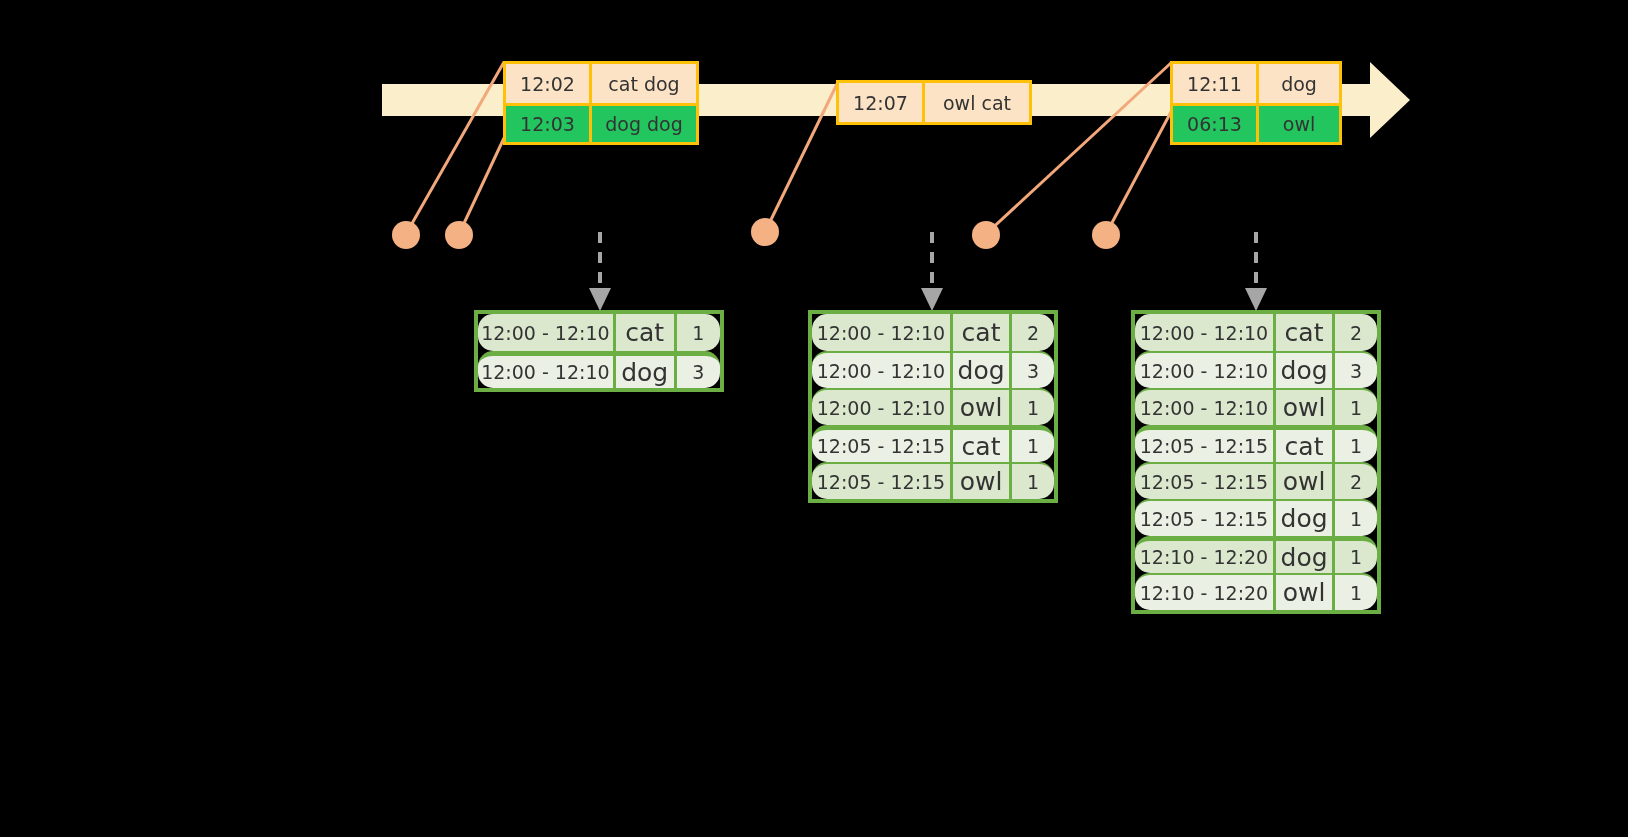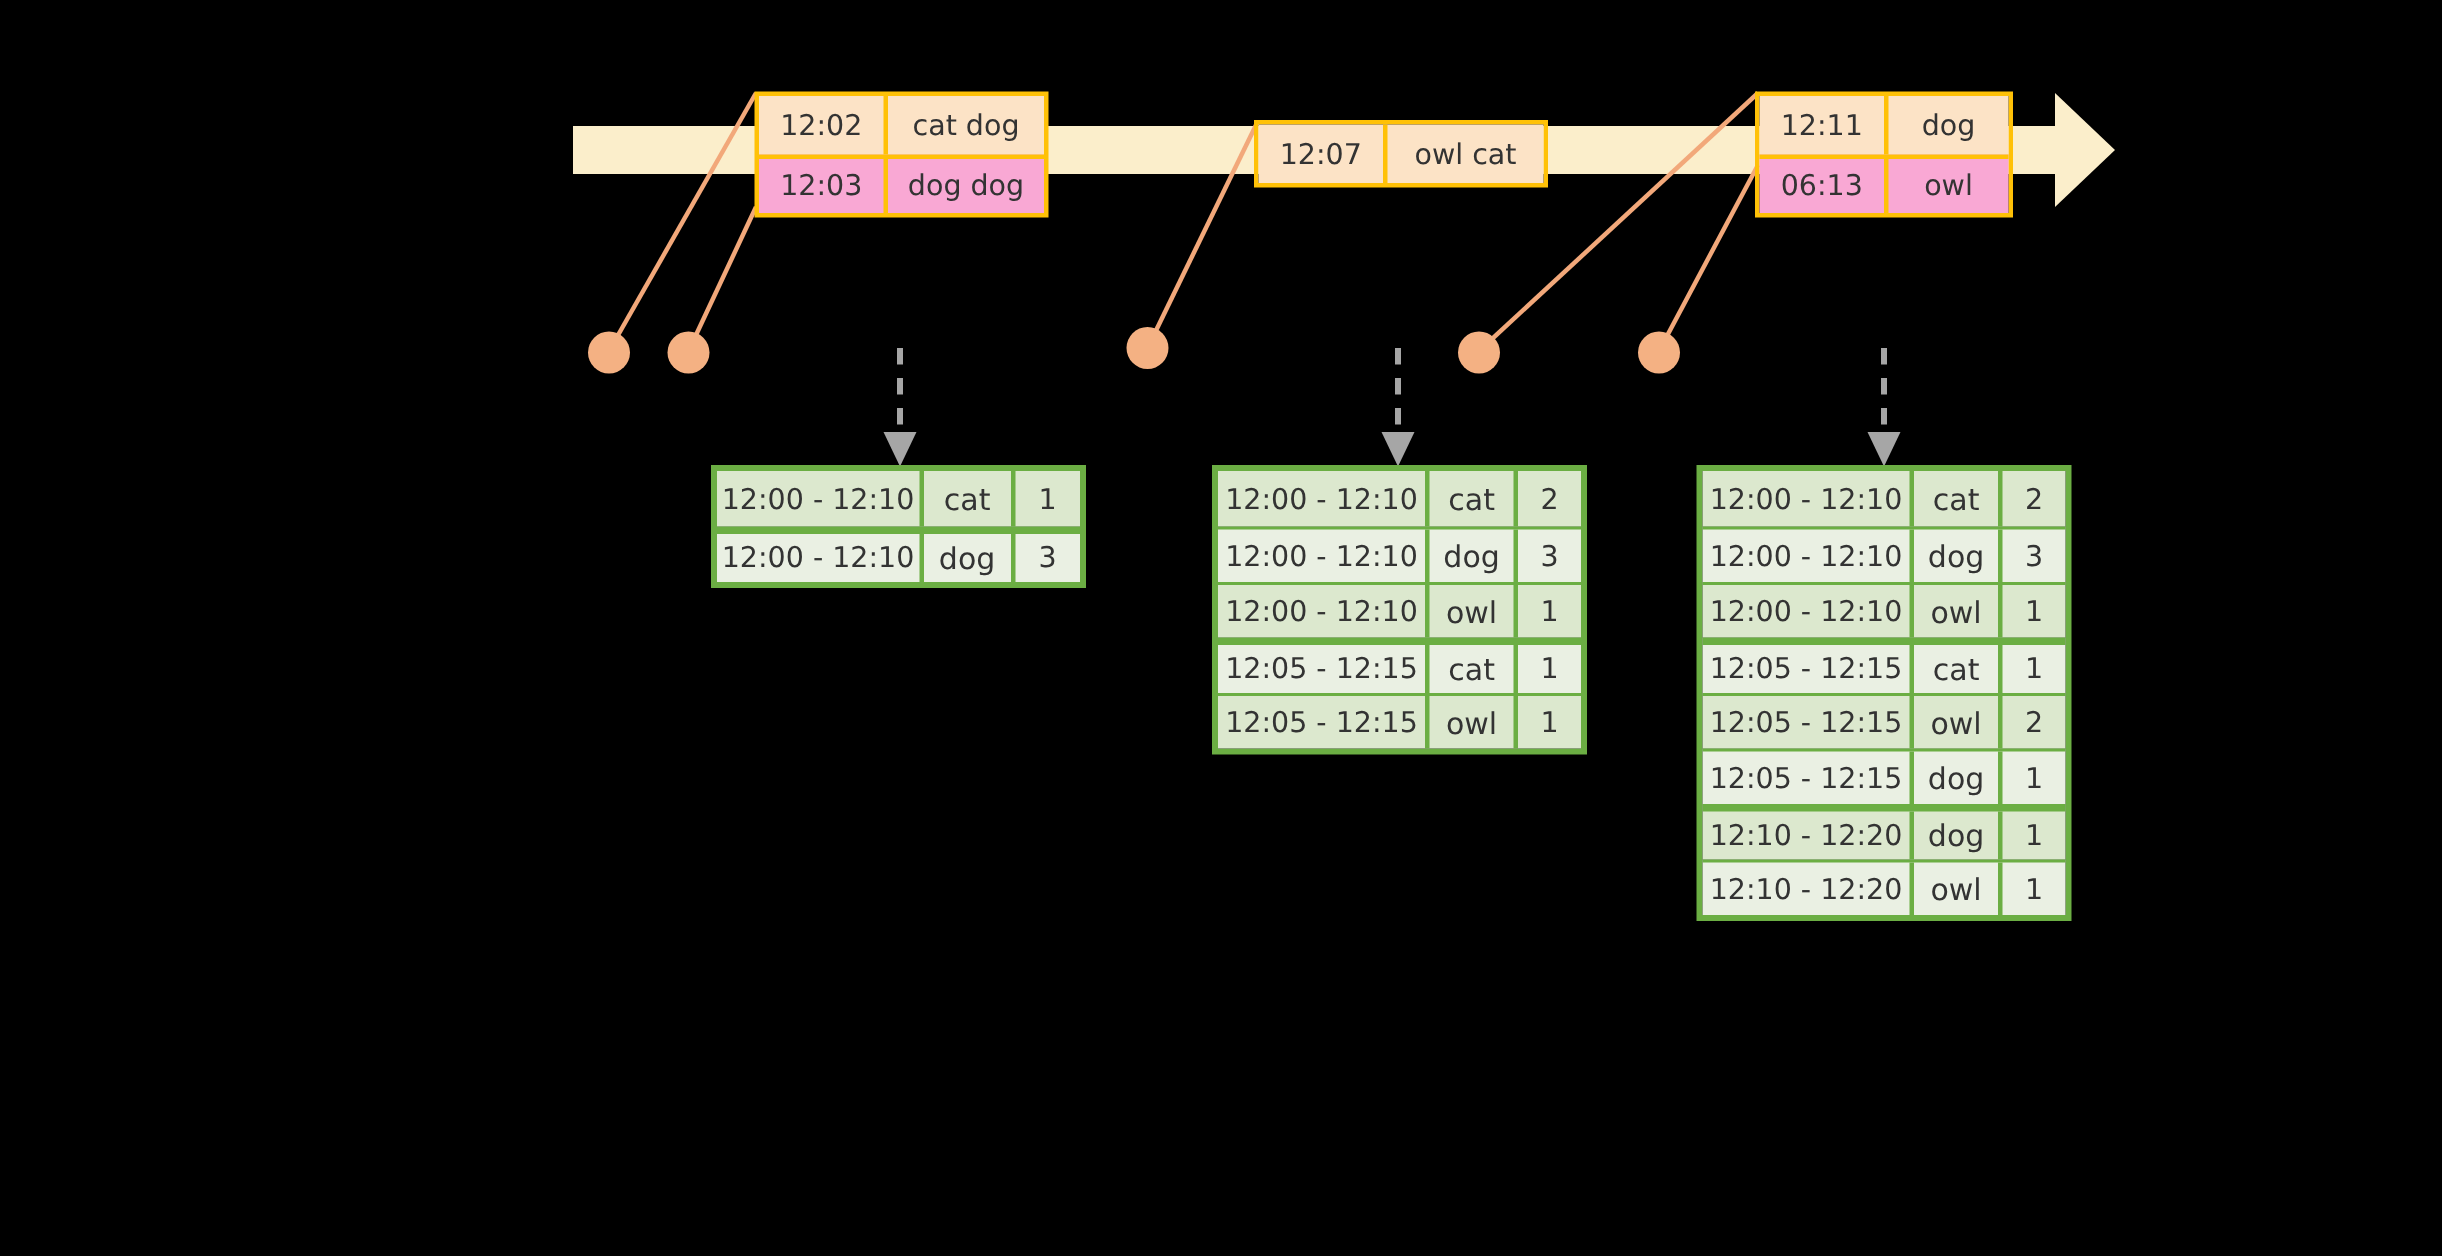--- a/index.html
+++ b/index.html
@@ -6,37 +6,37 @@
   body{width:1628px;height:837px;position:relative;overflow:hidden;
        font-family:"DejaVu Sans","Liberation Sans",sans-serif;}
   #stage{position:absolute;left:0;top:0;width:1391px;height:837px;}
   svg.layer{position:absolute;left:0;top:0;width:1628px;height:837px;pointer-events:none;}
 
   
   .evt-group{position:absolute;border:3px solid #FFC107;box-sizing:border-box;}
   .evt-row{display:flex;height:39px;box-sizing:border-box;}
   .evt-row + .evt-row{border-top:3px solid #FFC107;}
   .evt-row.odd{background:#FCE3C6;}
-  .evt-row.even{background:#f9a8d4;}
+  .evt-row.even{background:#22c55e;}
   .evt-time{width:86px;display:flex;align-items:center;justify-content:center;
             font-size:19px;color:#333;border-right:3px solid #FFC107;box-sizing:border-box;}
   .evt-words{flex:1;display:flex;align-items:center;justify-content:center;
              font-size:19px;color:#333;box-sizing:border-box;}
 
   
   .tbl{position:absolute;border:4px solid #6BAE43;box-sizing:border-box;}
-  .trow{display:flex;height:37px;box-sizing:border-box;}
+  .trow{display:flex;height:37px;box-sizing:border-box;border-radius:15px;}
   .trow + .trow{border-top:2px solid #6BAE43;}
   .trow.thick{border-top-width:5px;}
   .trow.shadeA{background:#DCE8CE;}
   .trow.shadeB{background:#EAF0E3;}
   .tc-win{display:flex;align-items:center;justify-content:center;
           font-size:19px;color:#333;border-right:3px solid #6BAE43;box-sizing:border-box;}
   .tc-word{width:62px;display:flex;align-items:center;justify-content:center;
-           font-size:20px;color:#333;border-right:3px solid #6BAE43;box-sizing:border-box;}
+           font-size:25px;color:#333;border-right:3px solid #6BAE43;box-sizing:border-box;}
   .tc-cnt{width:44px;display:flex;align-items:center;justify-content:center;
           font-size:19px;color:#333;box-sizing:border-box;}
   .tbl.w1 .tc-win{width:140px;}
   .tbl.w2 .tc-win{width:148px;}
   .tbl.w3 .tc-win{width:148px;}
 </style>
 </head>
 <body>
 
 <div id="stage">

